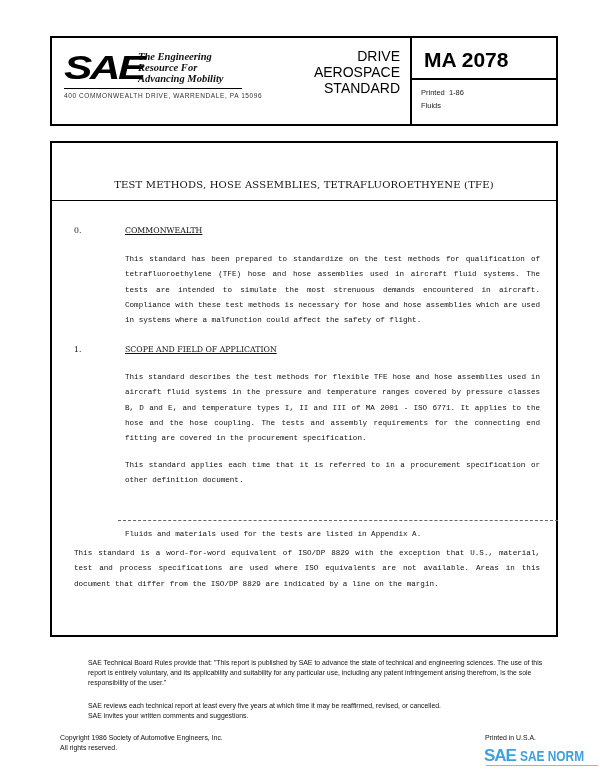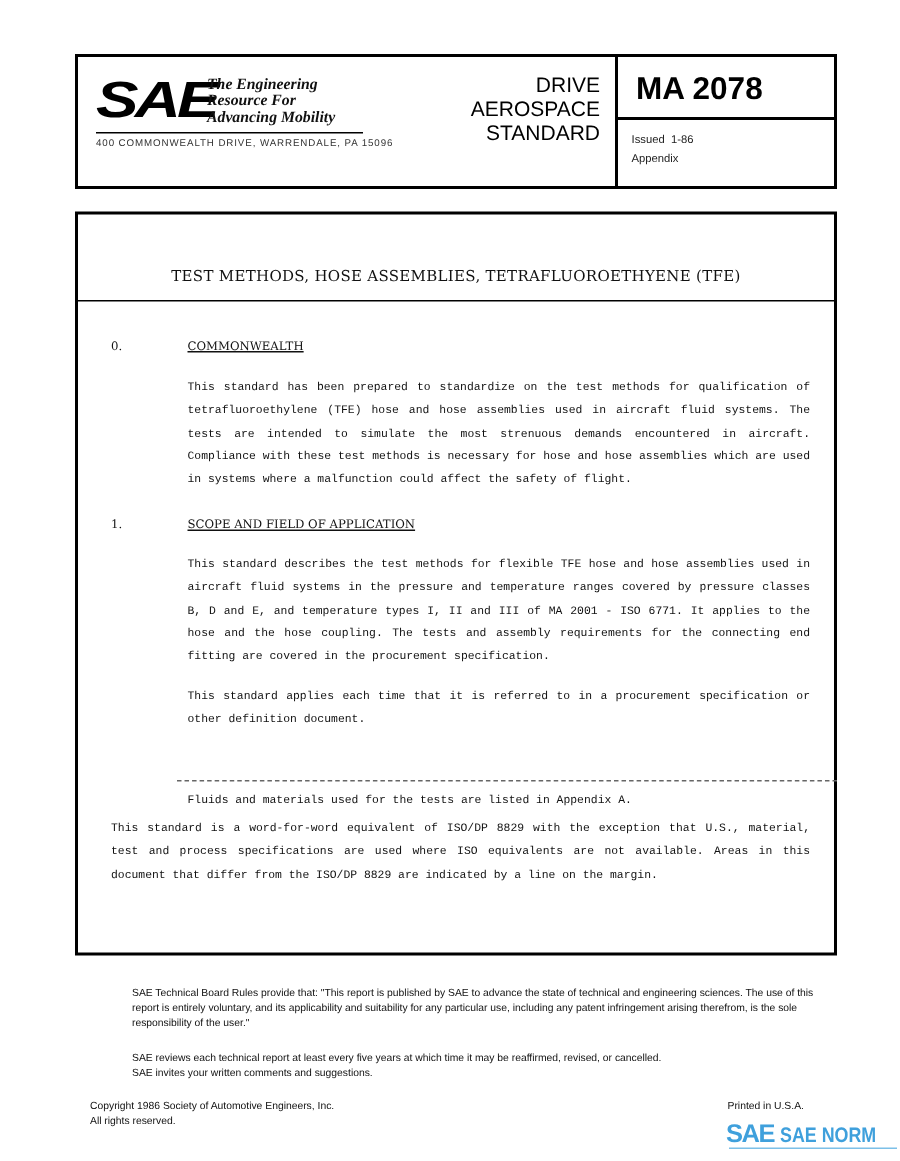--- a/index.html
+++ b/index.html
@@ -60,22 +60,22 @@
 <div class="abs address">400 COMMONWEALTH DRIVE, WARRENDALE, PA 15096</div>
 
 <div class="abs metric">
   <div>DRIVE</div>
   <div>AEROSPACE</div>
   <div>STANDARD</div>
 </div>
 
 <div class="abs ma-num">MA 2078</div>
 <div class="abs issued">
-  <div><span>Issued</span>&nbsp;&nbsp;<span>1-86</span></div>
-  <div>Appendix</div>
+  <div><span>Printed</span>&nbsp;&nbsp;<span>1-86</span></div>
+  <div>Fluids</div>
 </div>
 
 <div class="abs content"></div>
 <div class="abs doc-title">TEST METHODS, HOSE ASSEMBLIES, TETRAFLUOROETHYENE (TFE)</div>
 <div class="abs title-sep"></div>
 
 <div class="abs sec-num" style="left:74px; top:226px;">0.</div>
 <div class="abs sec-head" style="left:125px; top:226px;">COMMONWEALTH</div>
 <div class="abs para" style="left:125px; top:252px; width:415px;">This standard has been prepared to standardize on the test methods for qualification of tetrafluoroethylene (TFE) hose and hose assemblies used in aircraft fluid systems. The tests are intended to simulate the most strenuous demands encountered in aircraft. Compliance with these test methods is necessary for hose and hose assemblies which are used in systems where a malfunction could affect the safety of flight.</div>
 

